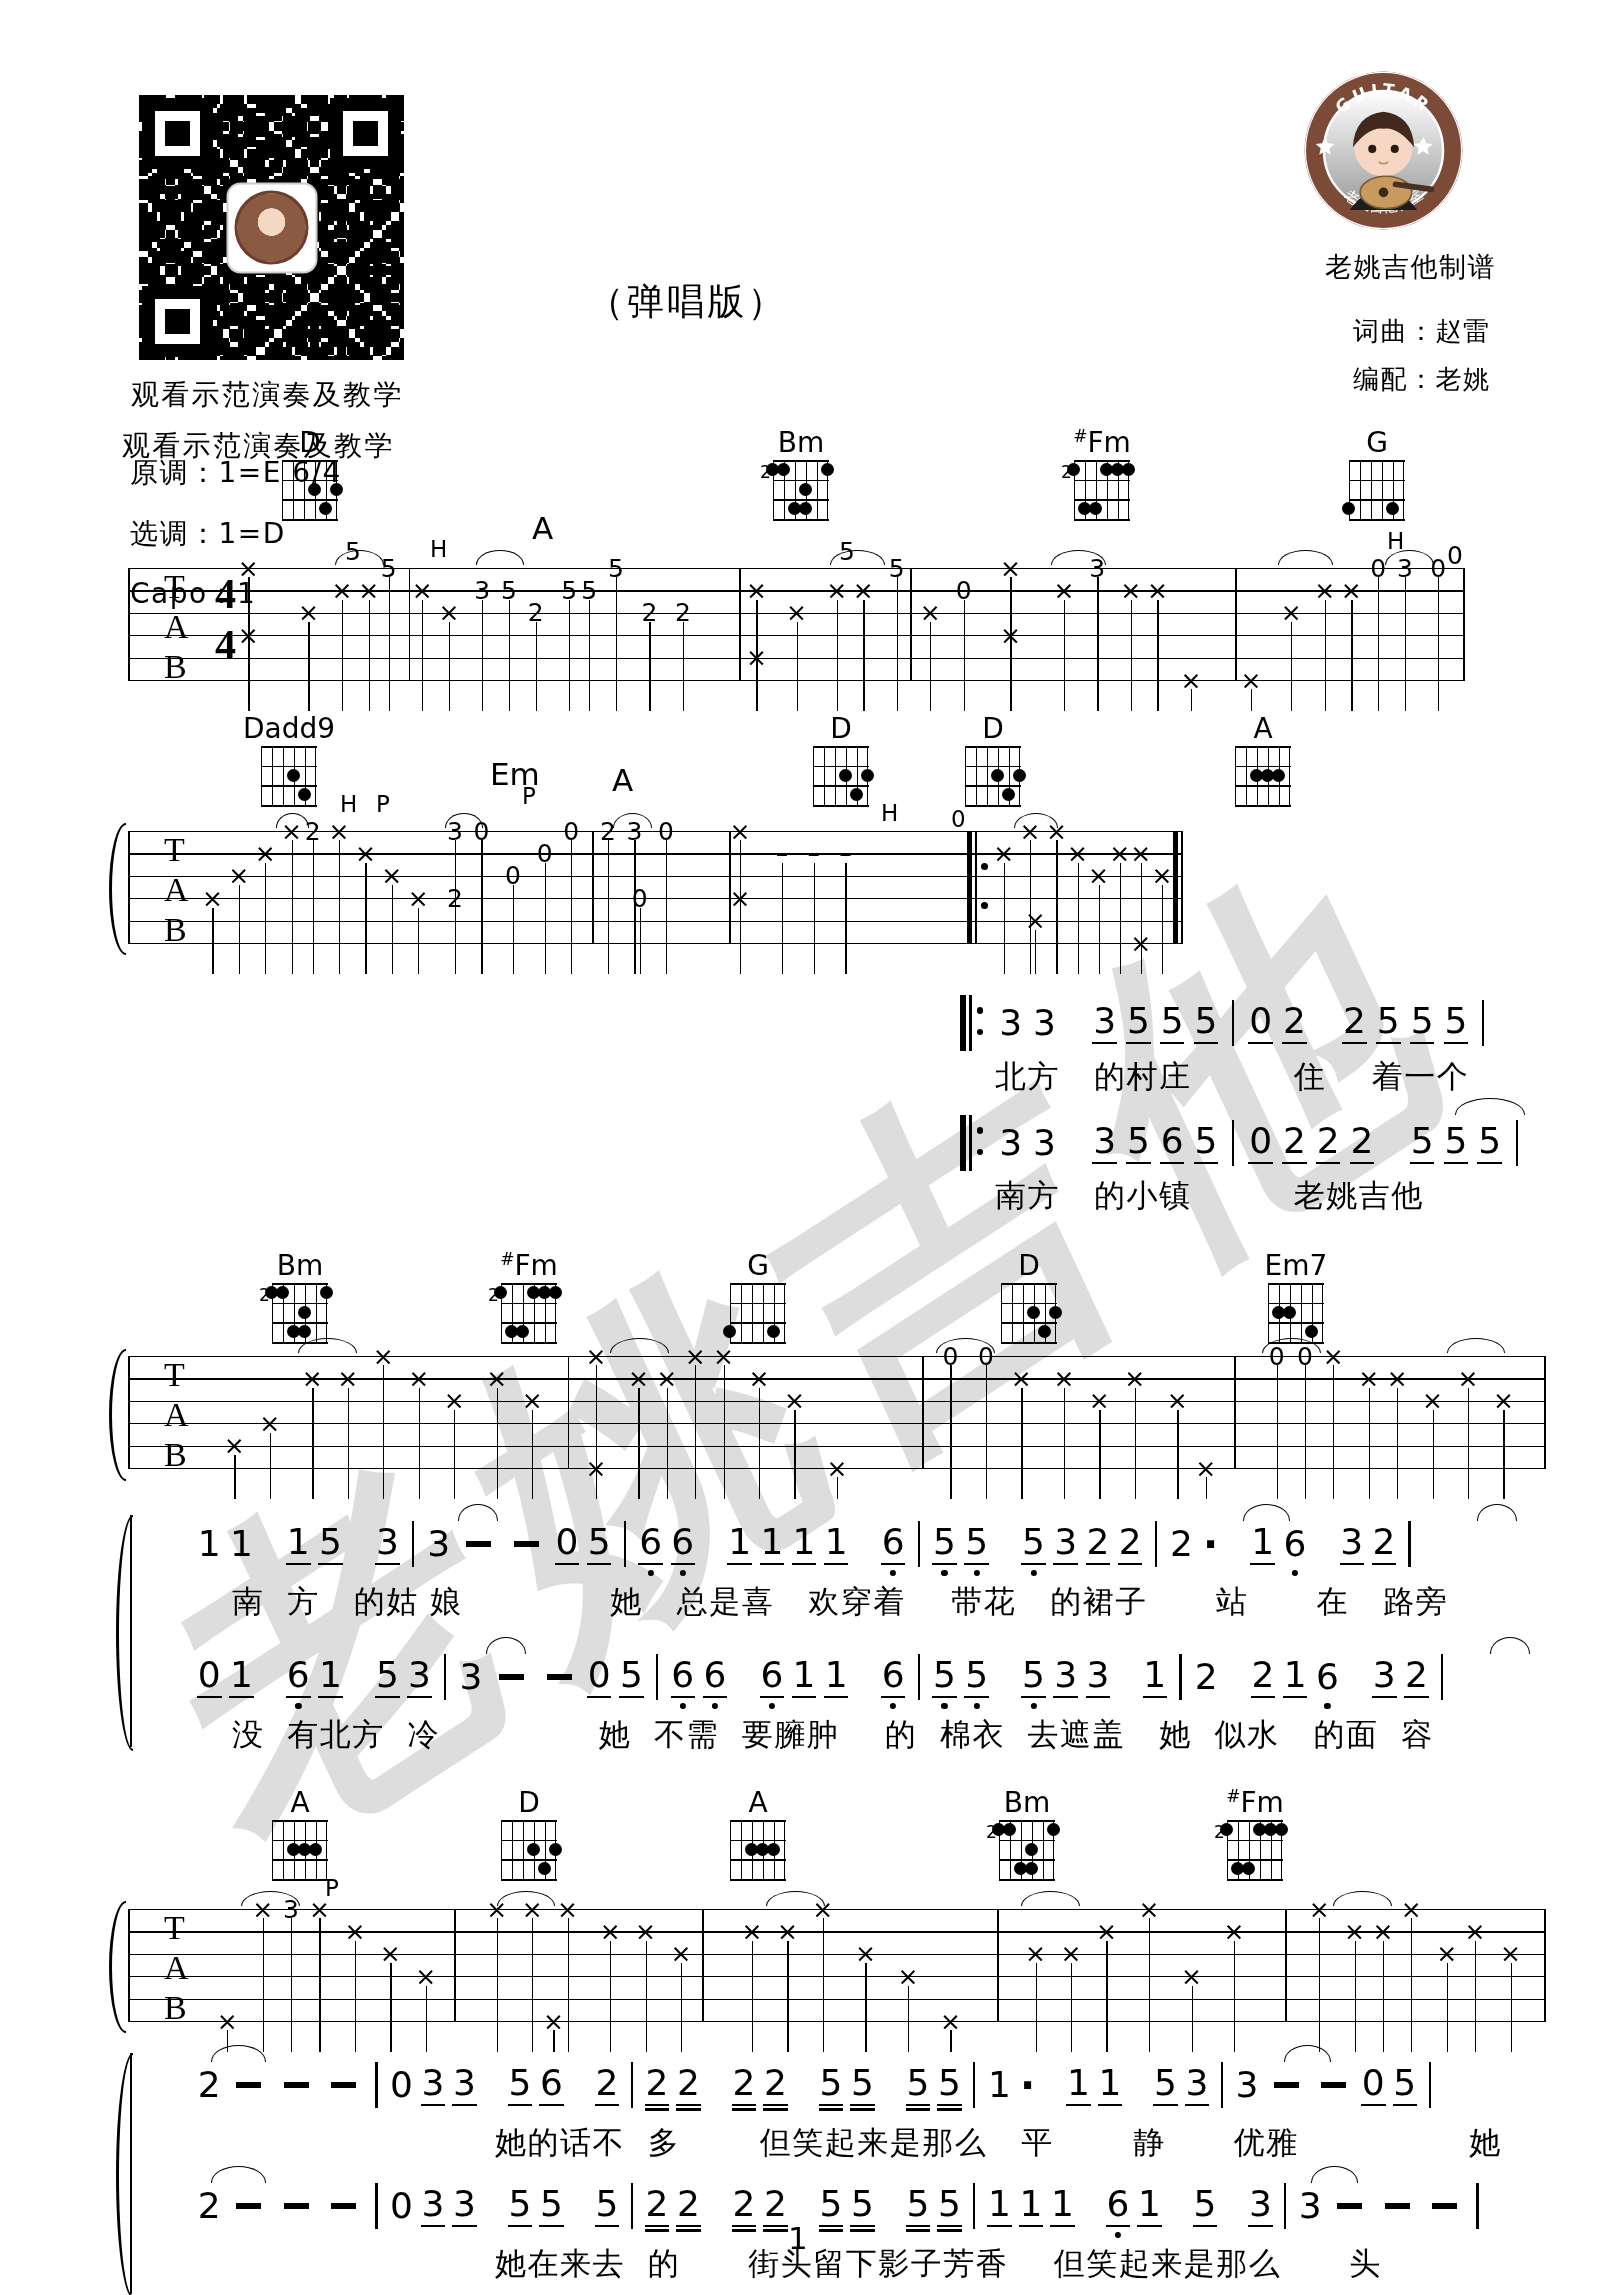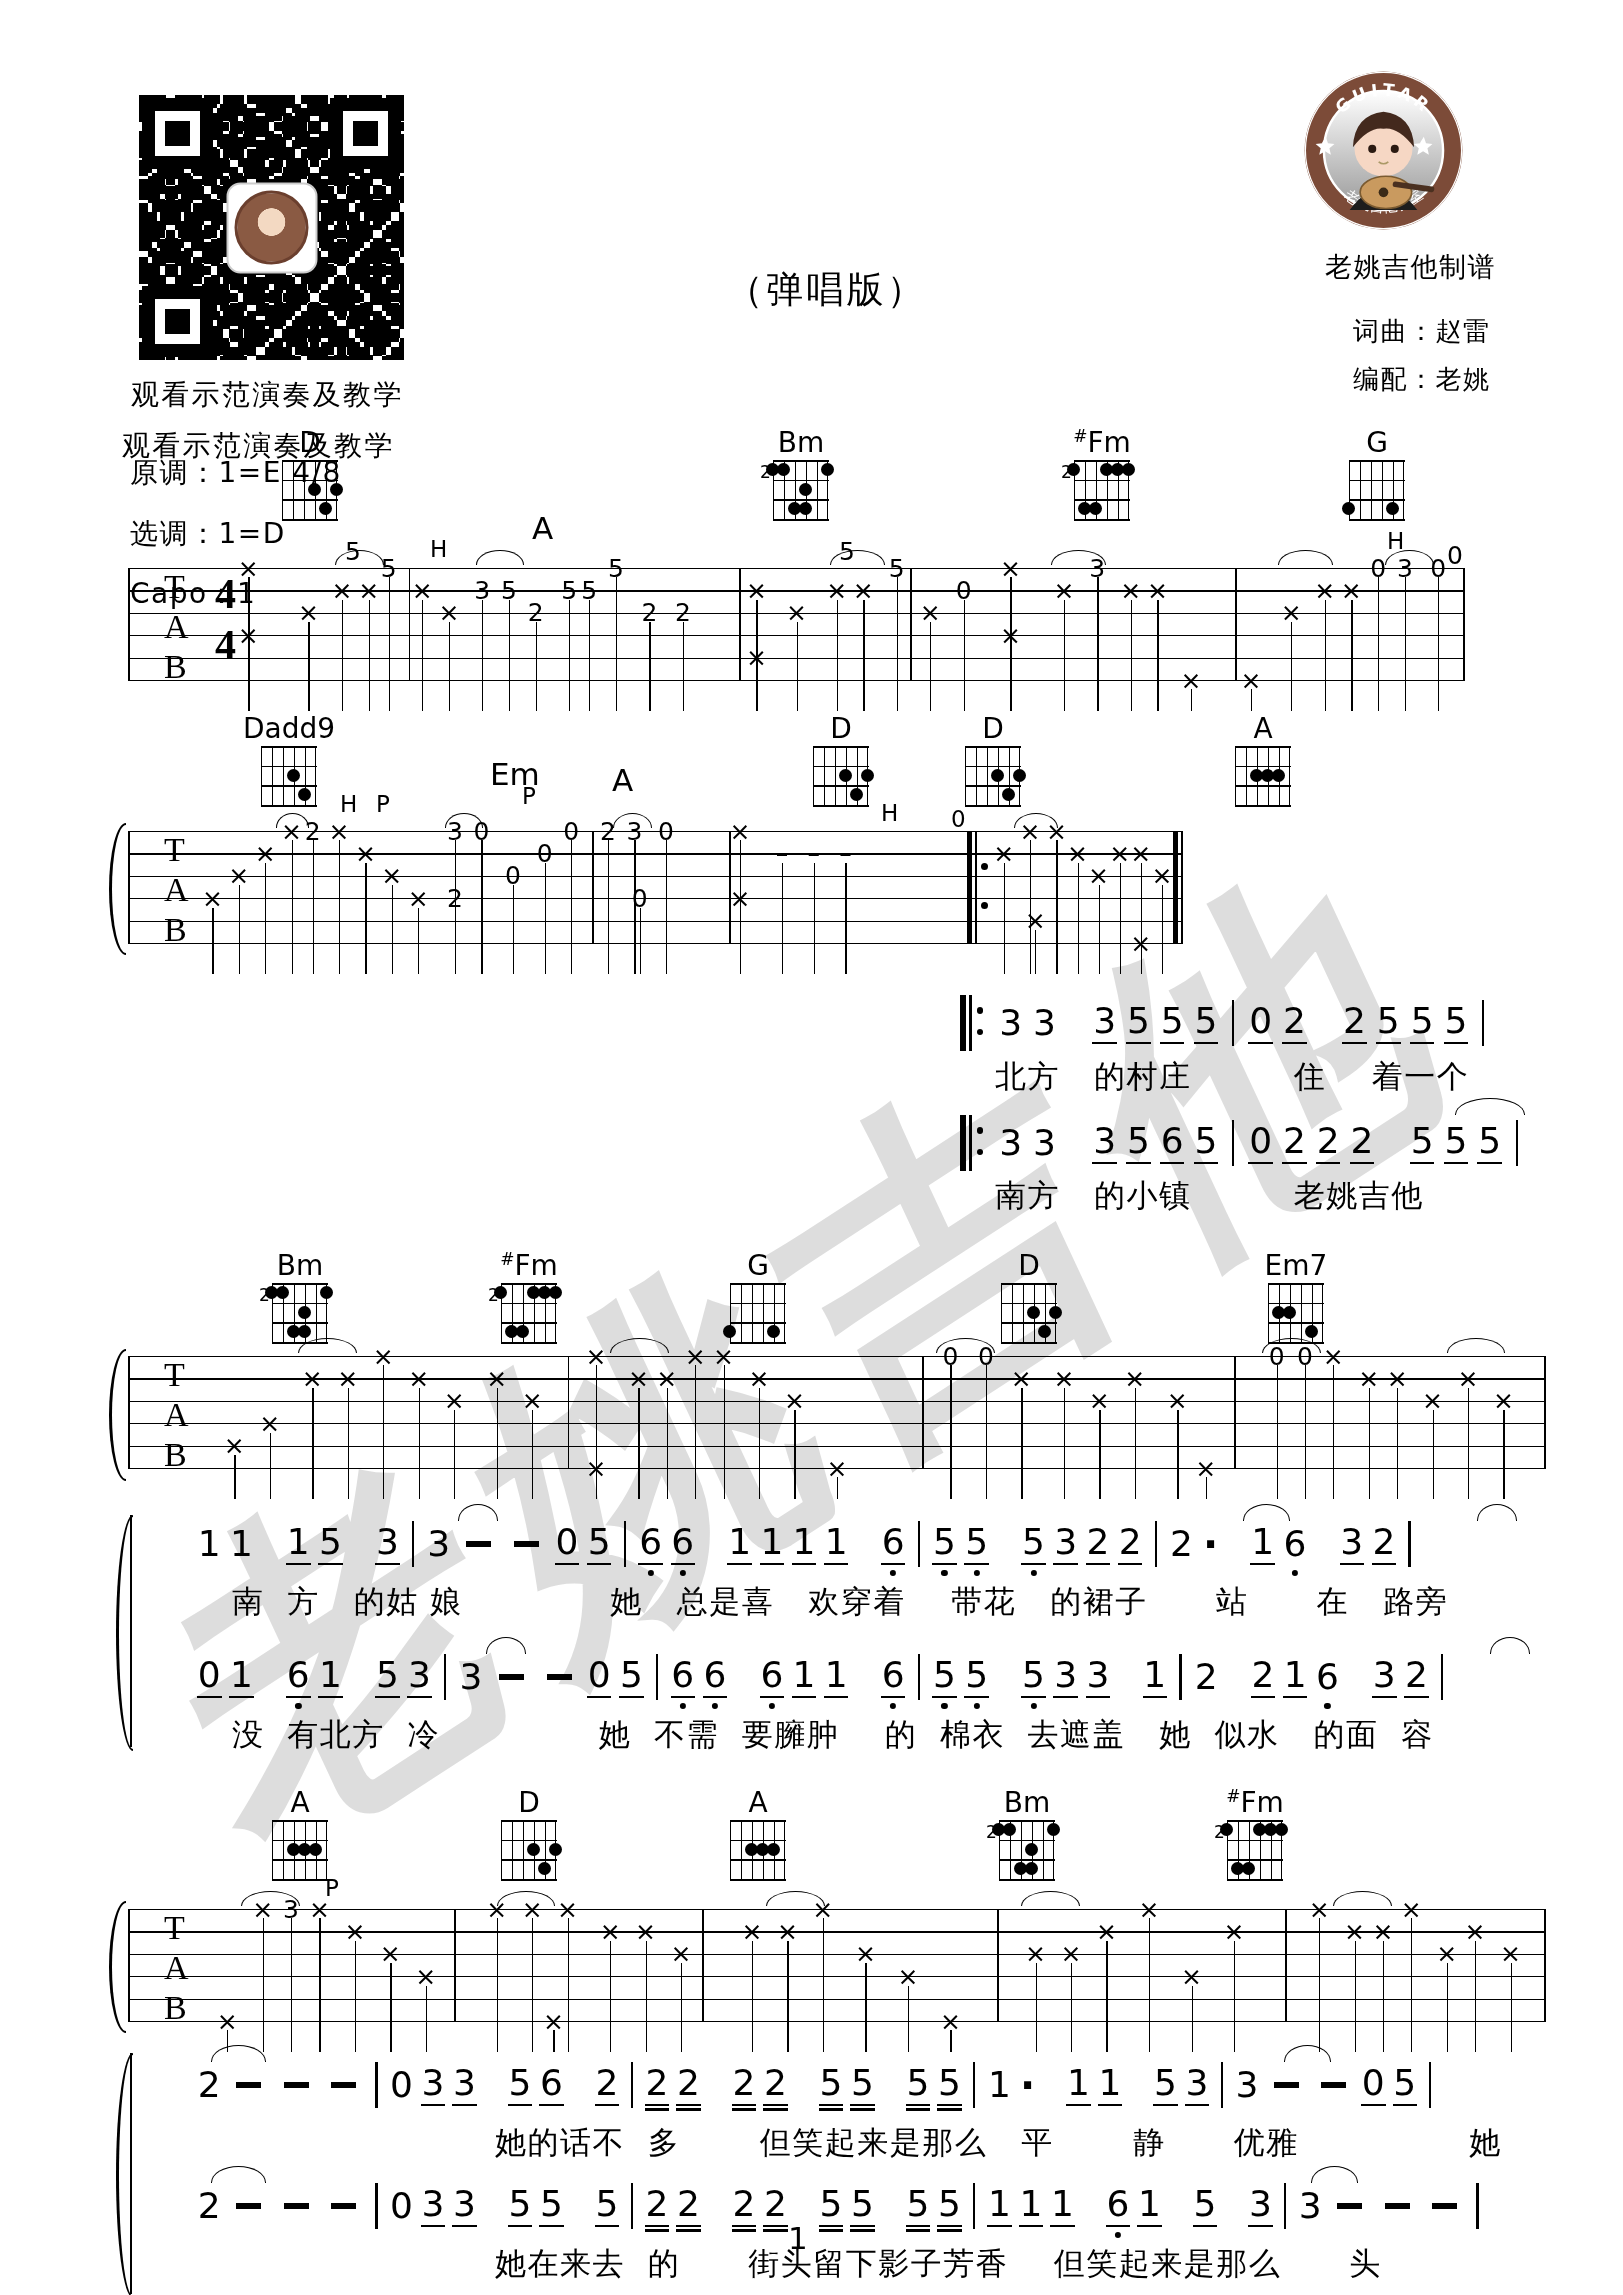--- a/index.html
+++ b/index.html
@@ -21,21 +21,21 @@
     background-size:26px 26px,42px 42px,18px 18px;}
   .finder{position:absolute;width:71px;height:71px;border:13px solid #000;background:#fff;box-sizing:border-box;}
   .finder::after{content:"";position:absolute;left:10px;top:10px;width:25px;height:25px;background:#000;}
   #qr .f1{left:10.8px;top:10.8px}#qr .f2{right:10.8px;top:10.8px}#qr .f3{left:10.8px;bottom:10.8px}
   #qr .chip{position:absolute;left:50%;top:50%;width:87px;height:87px;transform:translate(-50%,-50%);
     background:#fff;border:2.3px solid #ccc;border-radius:14px;}
   #qr .chip i{position:absolute;left:50%;top:50%;width:68px;height:68px;transform:translate(-50%,-50%);
     border-radius:50%;background:radial-gradient(circle at 50% 42%,#f3d9c2 0 26%,#8a5a43 27% 100%);border:3.1px solid #6b3f2e;}
   .qrcap{font-size:28px;letter-spacing:2.3px;}
   #title{left:587px;top:202px;width:479px;text-align:center;font-size:49px;font-weight:bold;letter-spacing:17px;white-space:nowrap;}
-  #subtitle{left:587px;top:265px;width:479px;text-align:center;font-size:37px;letter-spacing:3.1px;}
+  #subtitle{left:587px;top:277px;width:479px;text-align:left;font-size:37px;letter-spacing:3.1px;}
   #artist{left:587px;top:334px;width:479px;text-align:center;font-size:32px;letter-spacing:21.6px;}
   #logocap{left:1279px;top:249px;width:263px;text-align:center;font-size:27px;letter-spacing:1.5px;}
   .credit{left:1353px;width:232px;font-size:26px;letter-spacing:1.5px;}
   .keyline{left:130px;font-size:28px;letter-spacing:1.5px;}
   
   .chord{position:absolute;z-index:2;}
   .cgrid{position:absolute;left:0;top:0;width:56px;height:60px;}
   .cgrid .hl{position:absolute;left:0;width:56px;height:1.5px;background:#000;}
   .cgrid .vl{position:absolute;top:0;width:1.2px;height:60px;background:#000;}
   .cgrid .dot{position:absolute;width:13px;height:13px;border-radius:50%;background:#000;}
@@ -125,21 +125,21 @@
     <path d="M 94,114 q 6,5 12,0" stroke="#a96" stroke-width="2" fill="none"></path>
     <path d="M 58,174 Q 100,118 142,174 Z" fill="#1d1d1d"></path>
     <ellipse cx="103" cy="152" rx="32" ry="20" fill="#c99a5f" stroke="#7a5a30" stroke-width="2"></ellipse>
     <rect x="112" y="138" width="52" height="7" rx="3" fill="#4a3category0" transform="rotate(8 112 138)" style="fill:#4a3020"></rect>
     <circle cx="100" cy="152" r="6" fill="#3a2a18"></circle>
   </svg>
   <div id="logocap" class="z abs">老姚吉他制谱</div>
   <div class="z abs credit" style="top:314px;">词曲：赵雷</div>
   <div class="z abs credit" style="top:362px;">编配：老姚</div>
 
-  <div class="z abs keyline" style="top:454px;">原调：1=E  4/8</div>
+  <div class="z abs keyline" style="top:454px;">原调：1=E  6/4</div>
   <div class="z abs keyline" style="top:515px;">选调：1=D</div>
   <div class="z abs keyline" style="top:575px;">Capo：1</div>
 
   <div id="chords">
       <div class="chord" style="left: 282px; top: 460px;">
         <div class="cname">D</div>
         <div class="cgrid">
           <div class="hl" style="top: 0px;"></div>
           <div class="hl" style="top: 19.6px;"></div>
           <div class="hl" style="top: 39px;"></div>

